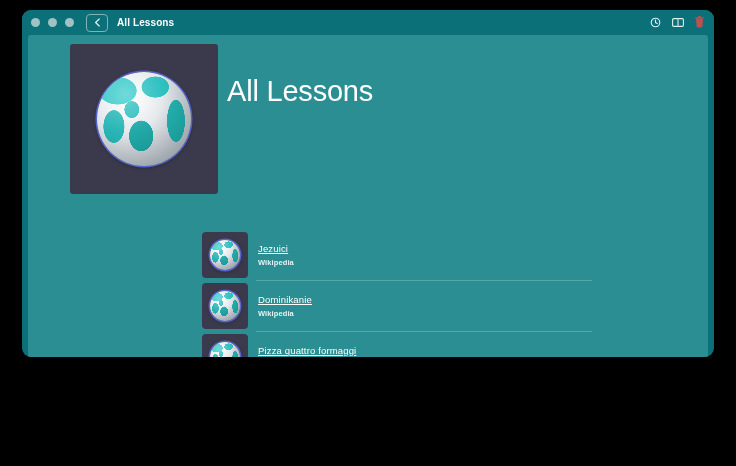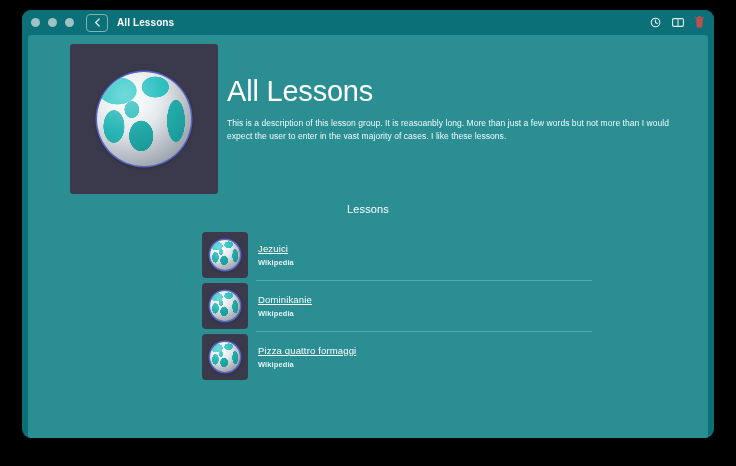--- a/index.html
+++ b/index.html
@@ -14,21 +14,21 @@
     font-family: "Liberation Sans", sans-serif;
     -webkit-font-smoothing: antialiased;
   }
 
   
   .window {
     position: absolute;
     left: 22px;
     top: 10px;
     width: 692px;
-    height: 428px;
+    height: 347px;
     border-radius: 9px;
     background: #0b7078;
     overflow: hidden;
     box-shadow: 0 6px 22px rgba(0,0,0,0.55);
   }
 
   
   .titlebar {
     position: relative;
     height: 25px;
@@ -284,25 +284,23 @@
   </div>
 
   <div class="content">
 
     <div class="header">
       <div class="hero-art">
         <div class="globe hero-globe"></div>
       </div>
       <div class="hero-info">
         <div class="hero-title">All Lessons</div>
-        <div class="hero-desc">This is a description of this lesson group.  It is reasoanbly long.  More than just a few words but not more than I would expect the user to enter in the vast majority of cases.  I like these lessons.</div>
-      </div>
-    </div>
-
-    <div class="lessons-heading">Lessons</div>
+      </div>
+    </div>
+
 
     <div class="lesson-list">
 
       <div class="lesson-row">
         <div class="lesson-thumb">
           <div class="globe lesson-globe"></div>
         </div>
         <div class="lesson-text">
           <div class="lesson-title">Jezuici</div>
           <div class="lesson-sub">Wikipedia</div>

